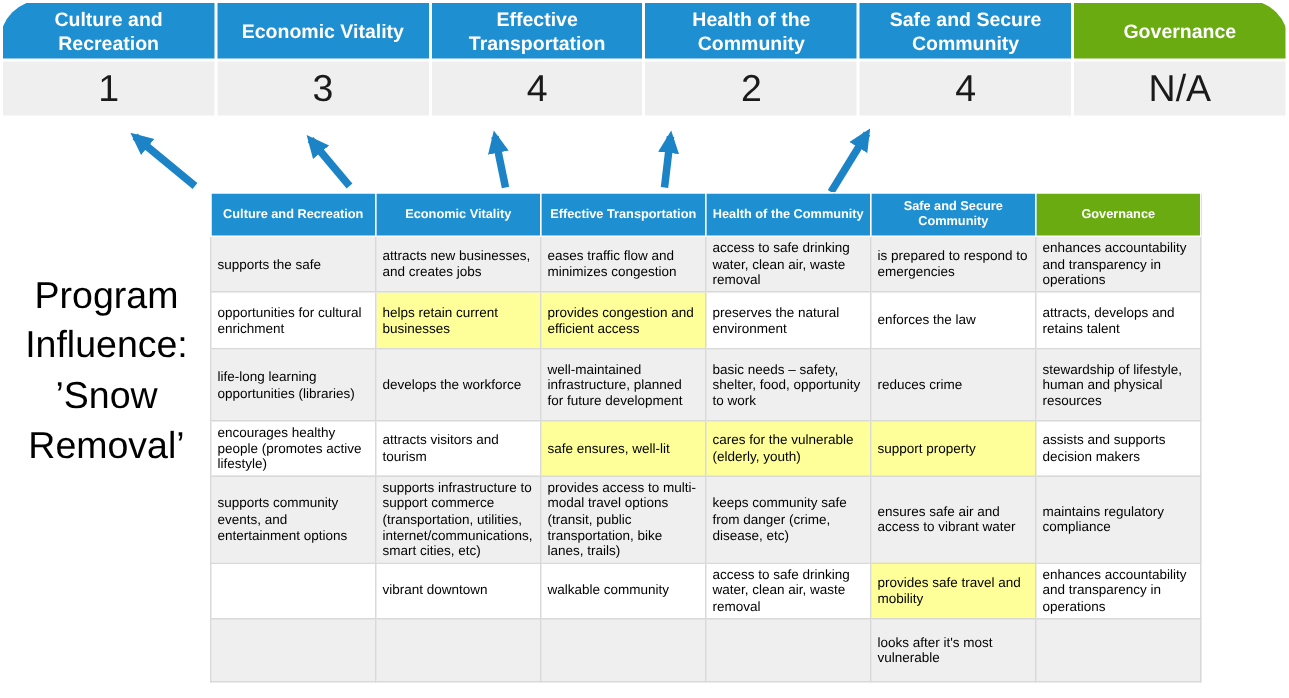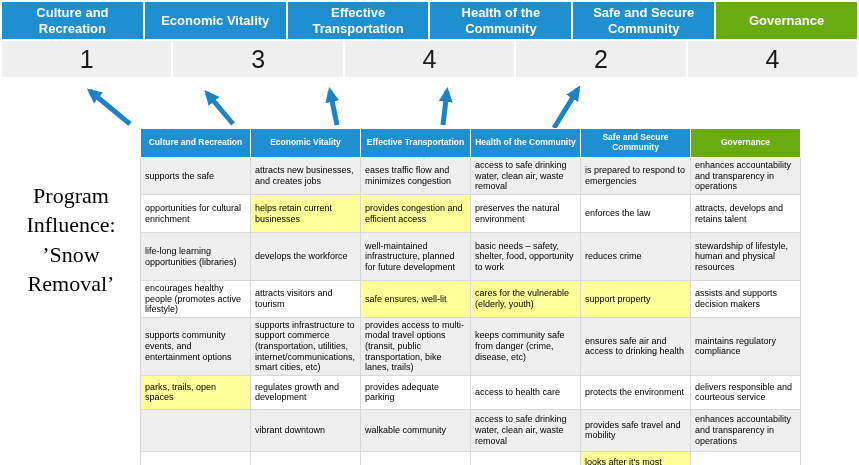--- a/index.html
+++ b/index.html
@@ -1,35 +1,35 @@
 <!DOCTYPE html>
 <html style="--header_blue: #1E8FD0; --header_green: #69AB10; --highlight_yellow: #FFFF99; --score_band_bg: #EFEFEF; --row_alt_bg: #EFEFEF; --arrow_blue: #1C84C6;"><head>
 <meta charset="utf-8">
 <style>
   html,body { margin:0; padding:0; background:#fff; font-family:"Liberation Sans", sans-serif; }
-  .stage { position:relative; width:859px; height:465px; background:#fff; overflow:hidden; }
+  .stage { position:relative; width:859px; height:465px; background:#fff; overflow:hidden;border-radius:28px; }
 
   
   .band-headers { position:absolute; left:2px; top:2px; width:855px; height:37px; display:flex; gap:2px; }
   .hcell { flex:1; display:flex; align-items:center; justify-content:center; text-align:center;
            color:#fff; font-weight:bold; font-size:13px; line-height:1.2; background:var(--header_blue);
            padding:0 8px; box-sizing:border-box; }
   .hcell.green { background:var(--header_green); }
   .band-scores { position:absolute; left:2px; top:41px; width:855px; height:36px; display:flex; gap:2px; }
   .scell { flex:1; display:flex; align-items:center; justify-content:center; font-size:25px;
            color:#1a1a1a; background:var(--score_band_bg); }
 
   
   .arrows { position:absolute; left:0; top:80px; width:859px; height:52px; }
   .arrows line { stroke:var(--arrow_blue); stroke-width:5; }
   .arrows .ahead { fill:var(--arrow_blue); }
 
   
   .program-title { position:absolute; left:3px; top:181px; width:136px; text-align:center;
-                   font-size:22px; line-height:1.33; color:#000;font-family:Liberation Serif, serif; }
+                   font-size:25px; line-height:1.33; color:#000; }
 
   
   table.matrix { position:absolute; left:140px; top:128px; width:661px; border-collapse:collapse; table-layout:fixed; }
   .matrix th { background:var(--header_blue); color:#fff; font-size:8.5px; font-weight:bold; height:26px;
                text-align:center; vertical-align:middle; border:1px solid #fff; padding:1px 3px; line-height:1.15; }
   .matrix th.green { background:var(--header_green); }
   .matrix td { border:1px solid #d9d9d9; font-size:9px; line-height:1.18; padding:2px 4px;
                vertical-align:middle; color:#000; background:#fff; word-wrap:break-word; }
   .matrix tbody tr:nth-child(odd) td { background:var(--row_alt_bg); }
   .matrix td.hl { background:var(--highlight_yellow); }
@@ -54,20 +54,21 @@
       <div class="hcell blue">Health of the Community</div>
       <div class="hcell blue">Safe and Secure Community</div>
       <div class="hcell green">Governance</div>
     </div>
   <div class="band-scores" id="band-scores">
       <div class="scell">1</div>
       <div class="scell">3</div>
       <div class="scell">4</div>
       <div class="scell">2</div>
       <div class="scell">4</div>
+      <div class="scell">N/A</div>
     </div>
 
   <svg class="arrows" viewBox="0 0 859 52" aria-hidden="true">
     <defs>
       <marker id="ah" markerUnits="userSpaceOnUse" markerWidth="16" markerHeight="16" refX="11" refY="8" orient="auto">
         <path class="ahead" d="M0,1 L15,8 L0,15 z"></path>
       </marker>
     </defs>
     <line x1="130" y1="44" x2="90" y2="11" marker-end="url(#ah)"></line>
     <line x1="233" y1="44" x2="207" y2="13" marker-end="url(#ah)"></line>
@@ -120,30 +121,22 @@
           <td class="hl">safe ensures, well-lit</td>
           <td class="hl">cares for the vulnerable (elderly, youth)</td>
           <td class="hl">support property</td>
           <td>assists and supports decision makers</td>
         </tr>
         <tr>
           <td>supports community events, and entertainment options</td>
           <td class="hl">supports infrastructure to support commerce (transportation, utilities, internet/communications, smart cities, etc)</td>
           <td class="hl">provides access to multi-modal travel options (transit, public transportation, bike lanes, trails)</td>
           <td class="hl">keeps community safe from danger (crime, disease, etc)</td>
-          <td>ensures safe air and access to drinking health</td>
+          <td>ensures safe air and access to vibrant water</td>
           <td>maintains regulatory compliance</td>
-        </tr>
-        <tr>
-          <td class="hl">parks, trails, open spaces</td>
-          <td>regulates growth and development</td>
-          <td>provides adequate parking</td>
-          <td>access to health care</td>
-          <td>protects the environment</td>
-          <td>delivers responsible and courteous service</td>
         </tr>
         <tr>
           <td></td>
           <td>vibrant downtown</td>
           <td>walkable community</td>
           <td>access to safe drinking water, clean air, waste removal</td>
           <td class="hl">provides safe travel and mobility</td>
           <td>enhances accountability and transparency in operations</td>
         </tr>
         <tr>

